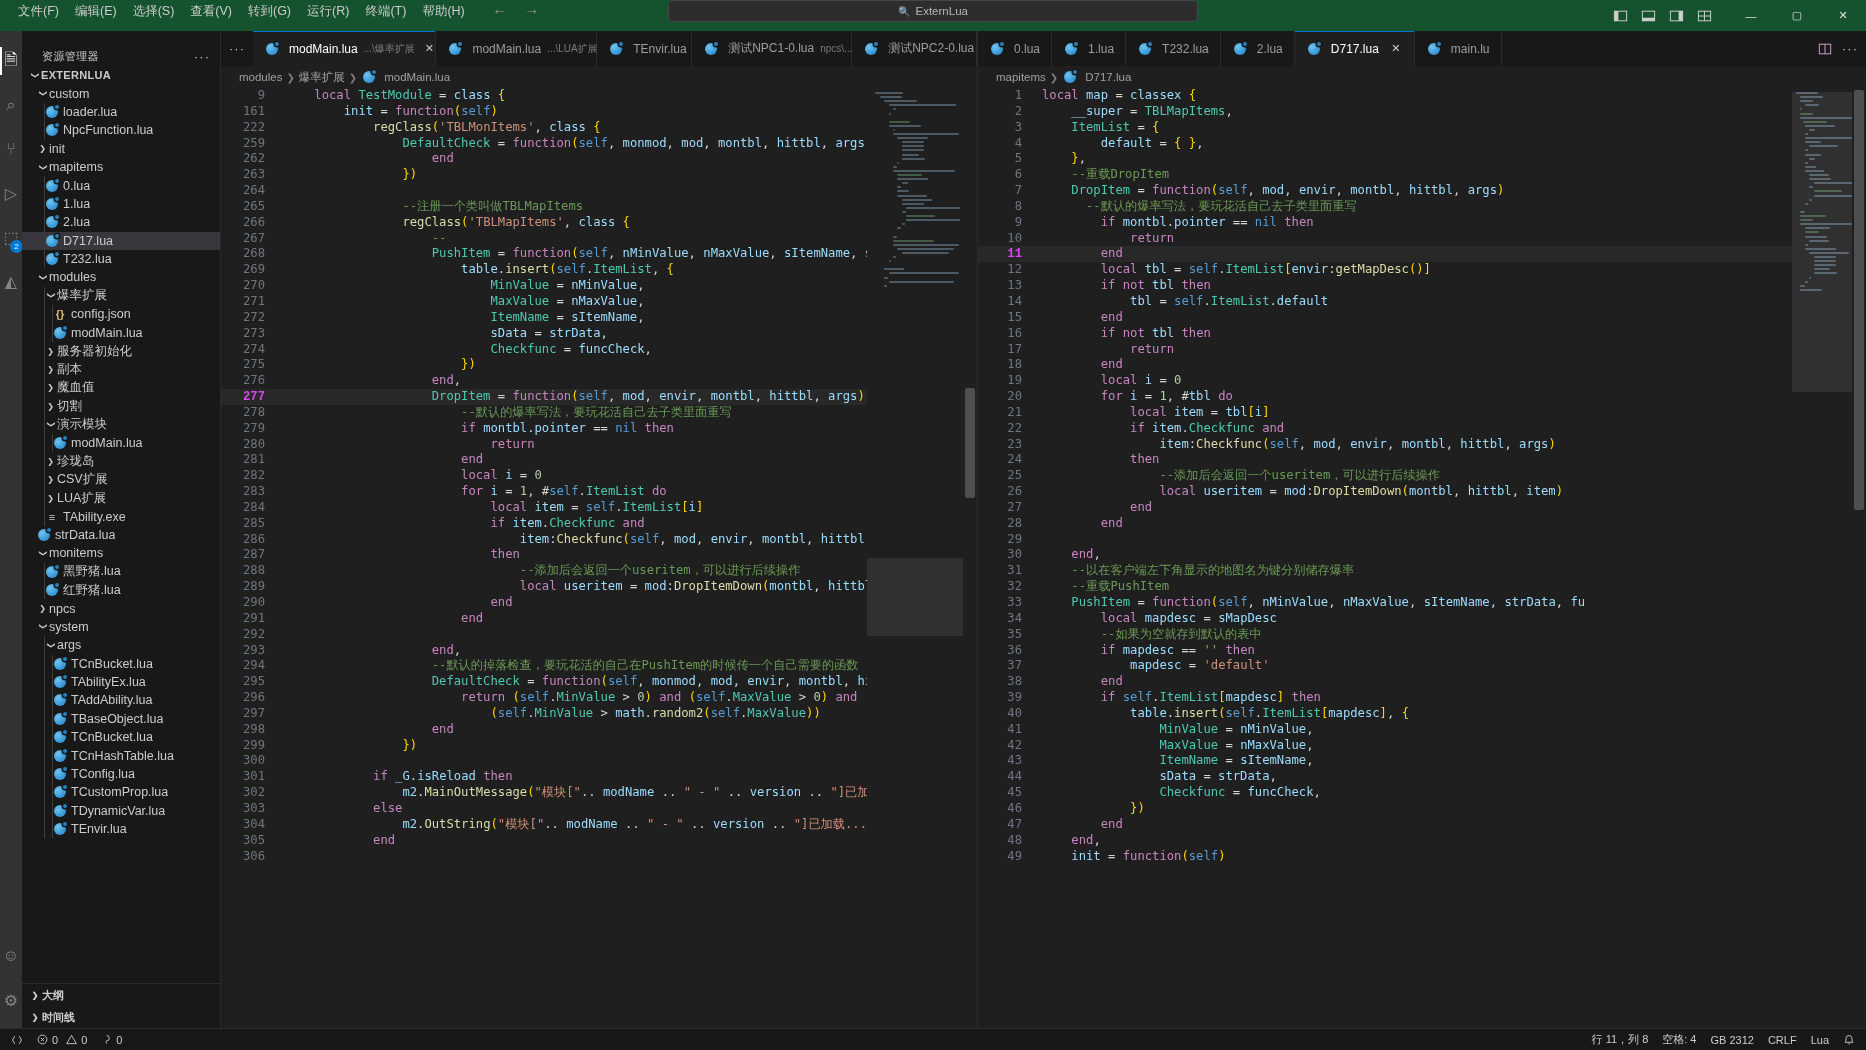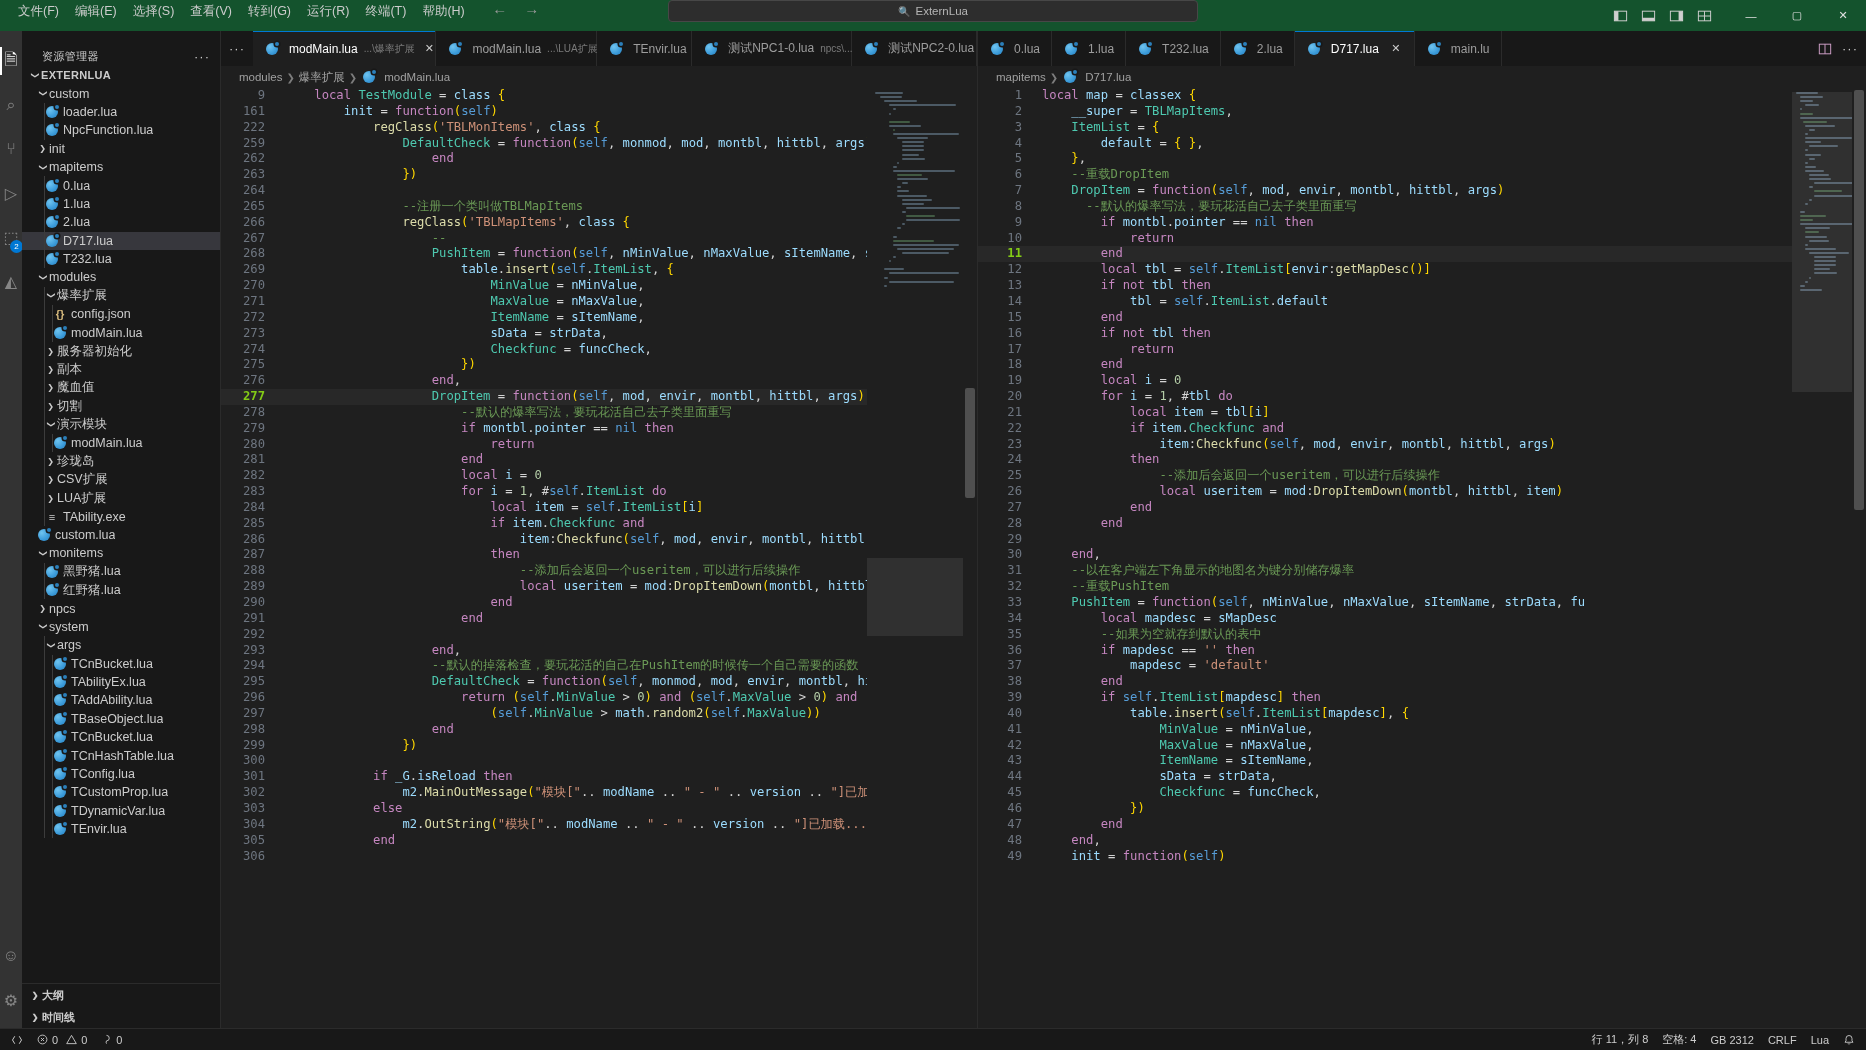--- a/index.html
+++ b/index.html
@@ -102,21 +102,21 @@
     gap:4px; padding-left:18px; font-size:11.5px; color:#a0a0a0; background:#1f1f1f; }
   .bc-sep { color:#7d7d7d; font-size:10px; }
 
   .code-wrap { flex:1 1 auto; position:relative; overflow:hidden;
     background:#1f1f1f; display:flex; }
   .code-scroll { flex:1 1 auto; position:relative; overflow:hidden; }
   pre.code { font-family:"DejaVu Sans Mono", monospace; font-size:12.2px;
     line-height:15.85px; white-space:pre; color:#d4d4d4; }
   .ln { display:inline-block; width:44px; text-align:right; color:#6e7681;
     margin-right:20px; user-select:none; }
-  .ln.cur { color:#84cc16; font-weight:bold; }
+  .ln.cur { color:#d946ef; font-weight:bold;font-family:Liberation Mono, monospace; }
   .cline { display:block; height:15.85px; }
   .cline.hl { background:#282828; }
 
   
   .k  { color:#c586c0; }  
   .kb { color:#569cd6; }  
   .fn { color:#dcdcaa; }  
   .vr { color:#9cdcfe; }  
   .st { color:#ce9178; }  
   .cm { color:#6a9955; }  
@@ -384,21 +384,21 @@
           <span class="fico">
             <span class="exe-ico">≡</span>
           </span>
           <span class="lbl">TAbility.exe</span>
         </div>
         <div class="row">
           <div style="width: 14px; flex: 0 0 auto;"></div>
           <span class="fico">
             <span class="lua-ico"></span>
           </span>
-          <span class="lbl">custom.lua</span>
+          <span class="lbl">strData.lua</span>
         </div>
         <div class="row">
           <div style="width: 14px; flex: 0 0 auto;"></div>
           <span class="twisty" style="transform: rotate(-90deg);">❮</span>
           <span class="lbl">monitems</span>
         </div>
         <div class="row">
           <div class="guide" style="left: 22px;"></div>
           <div style="width: 22px; flex: 0 0 auto;"></div>
           <span class="fico">

